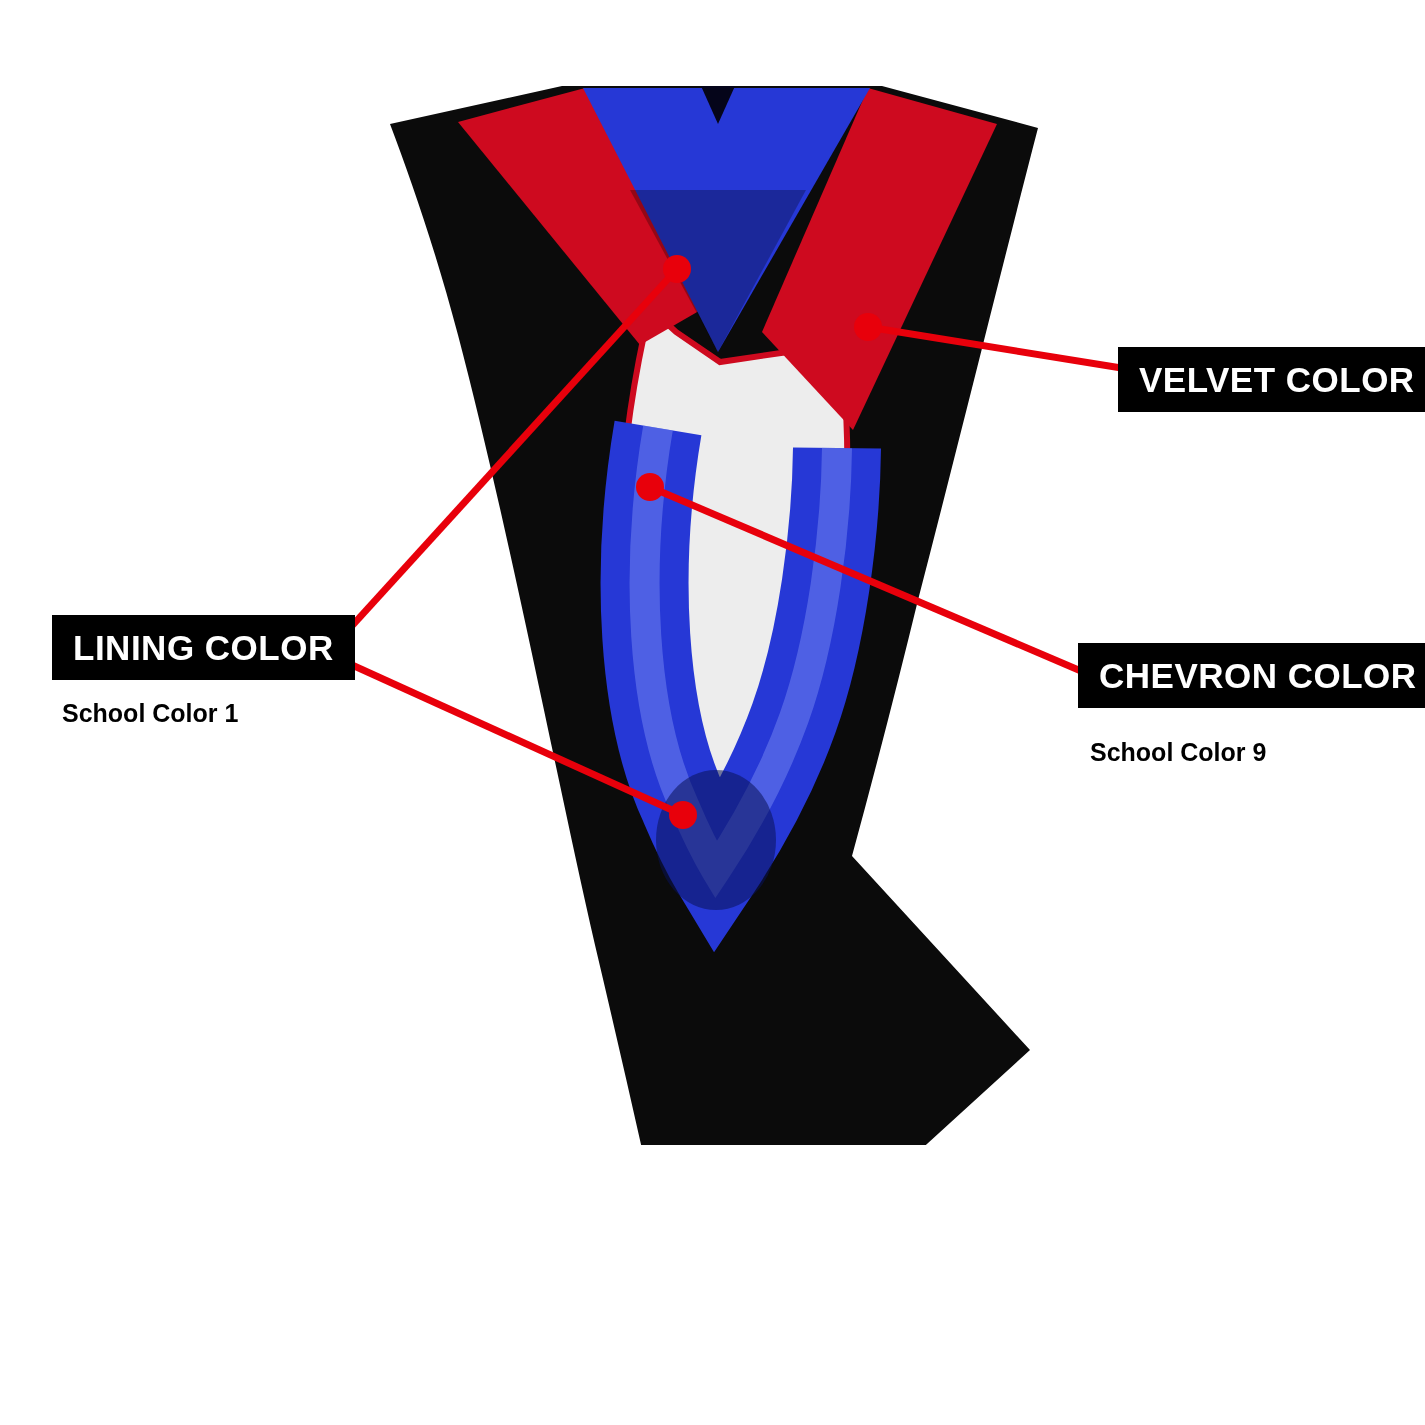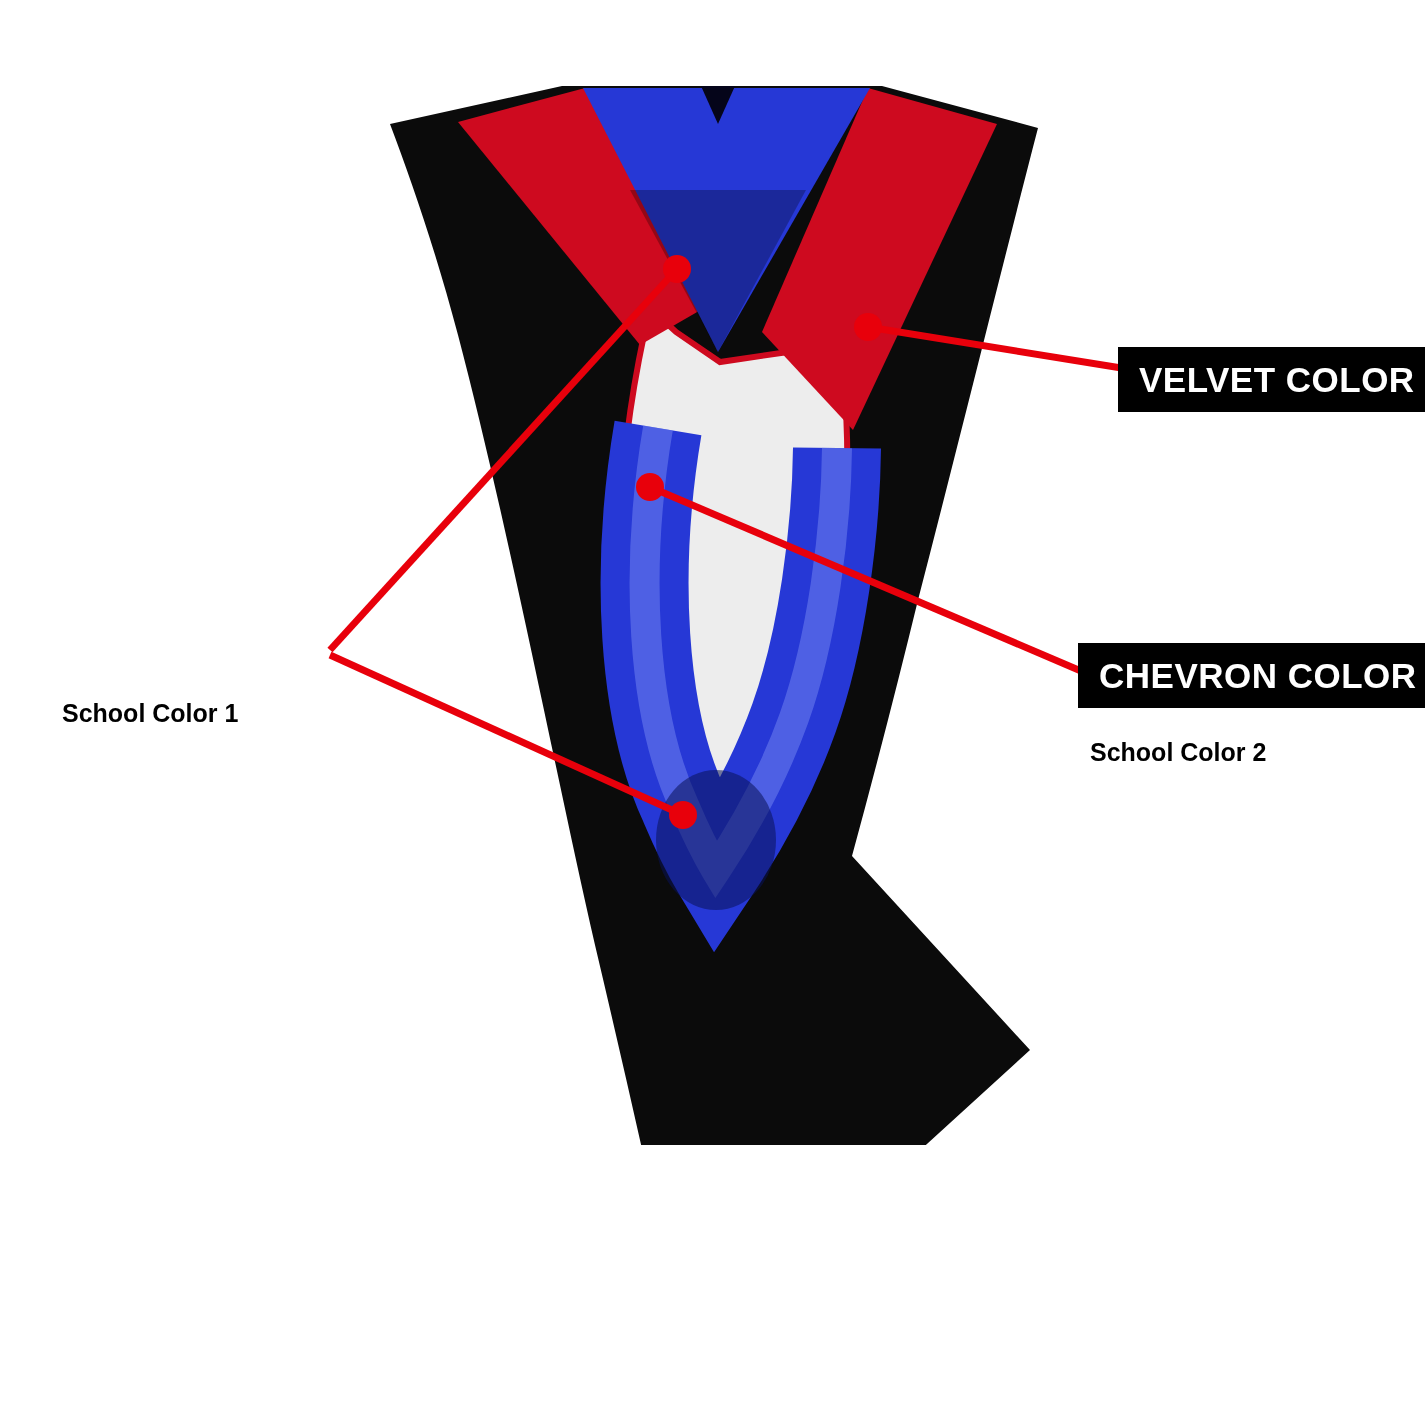--- a/index.html
+++ b/index.html
@@ -80,18 +80,19 @@
     <line x1="650" y1="487" x2="1095" y2="677" stroke-width="7" stroke="#e8000b"></line>
 
     <circle cx="677" cy="269" r="14" fill="#e8000b"></circle>
     <circle cx="868" cy="327" r="14" fill="#e8000b"></circle>
     <circle cx="650" cy="487" r="14" fill="#e8000b"></circle>
     <circle cx="683" cy="815" r="14" fill="#e8000b"></circle>
   </svg>
 
   <div class="label-box" style="left:1118px;top:347px;">VELVET COLOR</div>
 
+  <div class="label-box" style="left:52px;top:615px;">LINING COLOR</div>
   <div class="sublabel" style="left:62px;top:699px;">School Color 1</div>
 
   <div class="label-box" style="left:1078px;top:643px;">CHEVRON COLOR</div>
-  <div class="sublabel" style="left:1090px;top:738px;">School Color 2</div>
+  <div class="sublabel" style="left:1090px;top:738px;">School Color 9</div>
 
 </div>
 
 </body></html>

